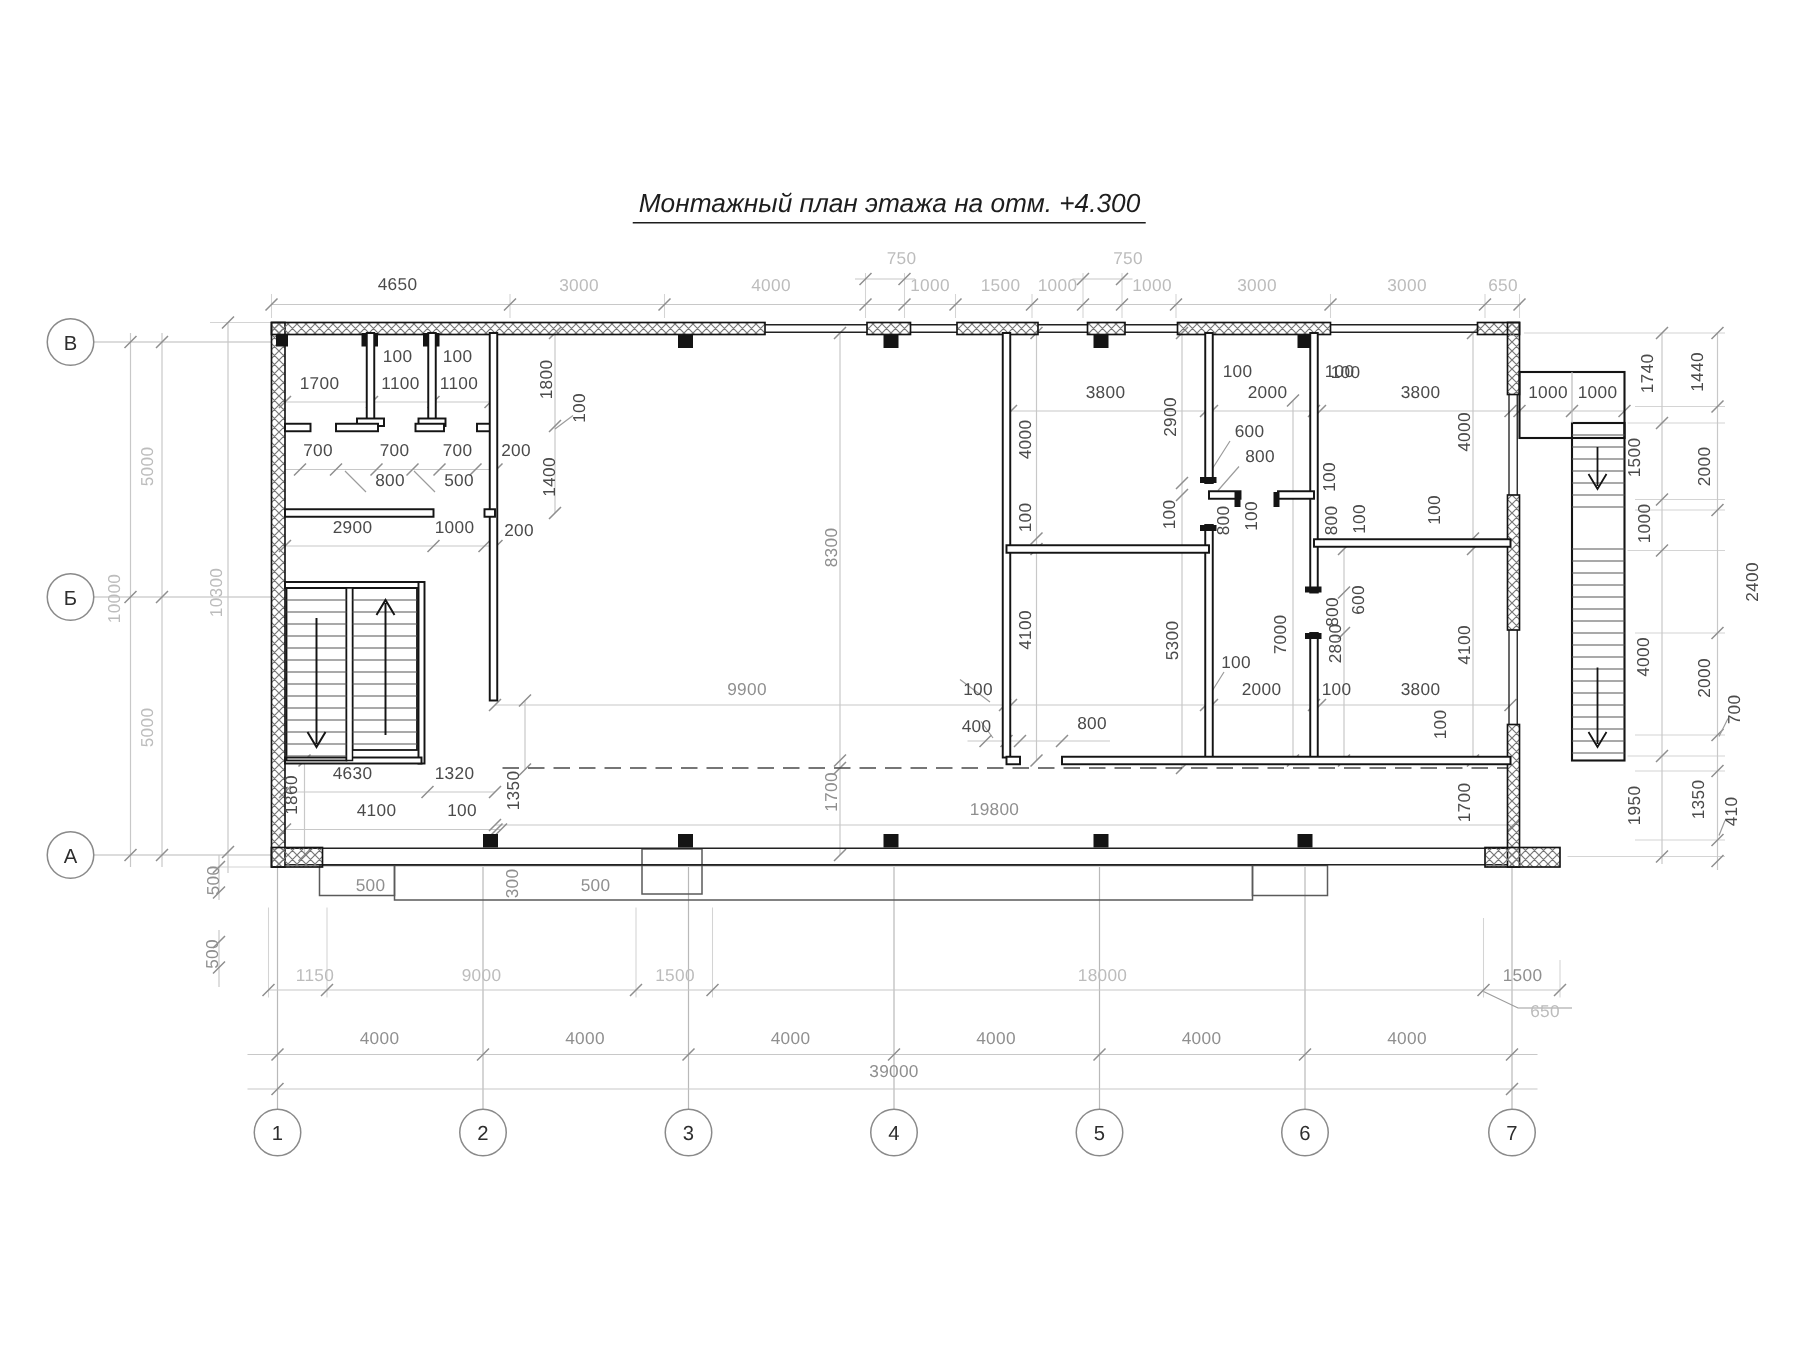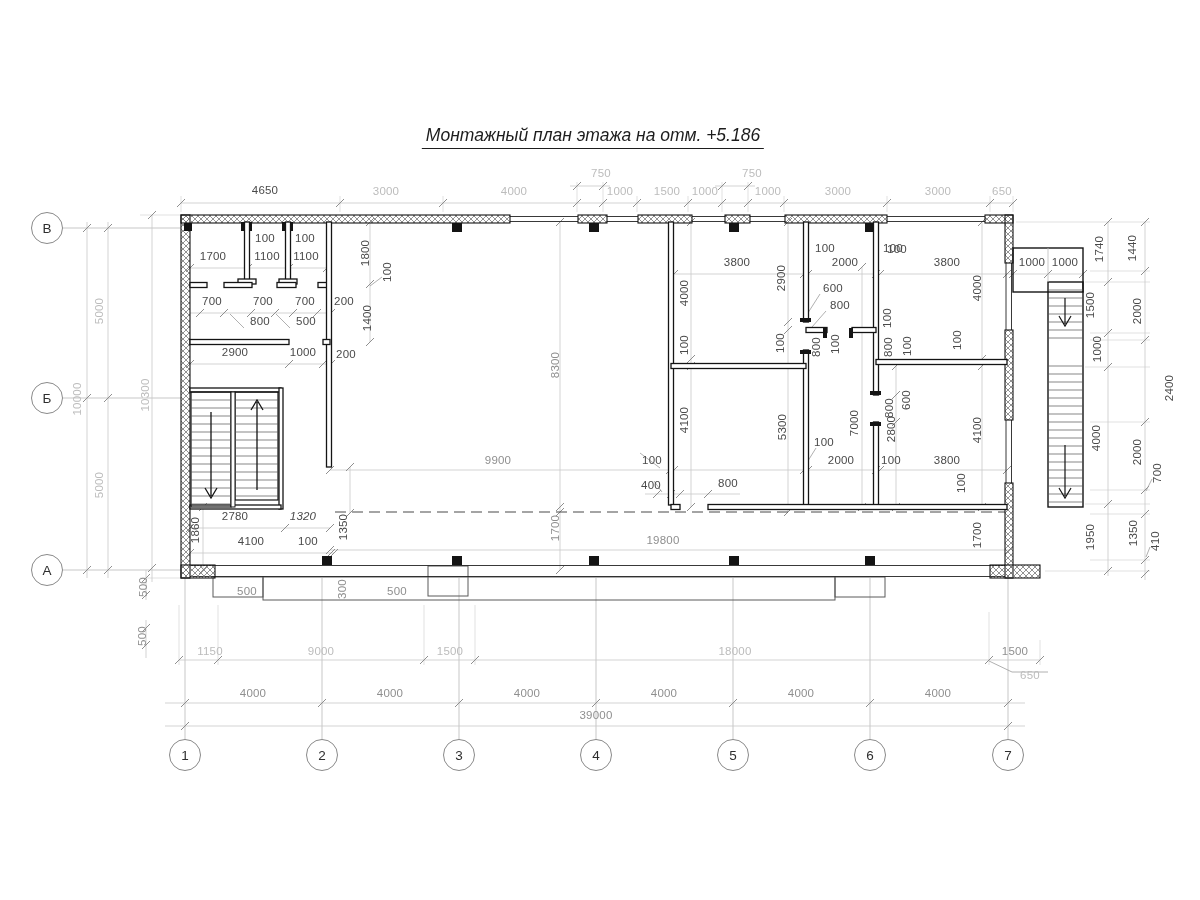--- a/index.html
+++ b/index.html
@@ -183,21 +183,21 @@
   <g>
     <rect x="1013" y="248" width="70" height="44" fill="none" stroke="#141414" stroke-width="1.4"></rect>
     <rect x="1048" y="282" width="35" height="225" fill="none" stroke="#141414" stroke-width="1.4"></rect>
     <path stroke="#bbb" stroke-width="0.8" d="M1048,248V282"></path>
     <path stroke="#555" stroke-width="0.7" fill="none" d="M1048,290h35M1048,298h35M1048,306h35M1048,314h35M1048,322h35M1048,330h35M1048,338h35M1048,366h35
       M1048,374h35M1048,382h35M1048,390h35M1048,398h35M1048,406h35M1048,414h35M1048,422h35M1048,430h35M1048,438h35M1048,446h35M1048,454h35M1048,462h35M1048,470h35M1048,478h35M1048,486h35M1048,494h35M1048,502h35"></path>
     <path stroke="#141414" stroke-width="1.2" fill="none" d="M1065,298V324 M1059,316L1065,326L1071,316 M1065,445V496 M1059,488L1065,498L1071,488"></path>
   </g>
 </svg>
 
-<div class="title">Монтажный план этажа на отм. +5.186</div>
+<div class="title">Монтажный план этажа на отм. +4.300</div>
 
 <div id="labels">
       <span class="dim dk" style="left: 265px; top: 191px;">4650</span>
       <span class="dim lt" style="left: 386px; top: 192px;">3000</span>
       <span class="dim lt" style="left: 514px; top: 192px;">4000</span>
       <span class="dim lt" style="left: 601px; top: 174px;">750</span>
       <span class="dim lt" style="left: 620px; top: 192px;">1000</span>
       <span class="dim lt" style="left: 667px; top: 192px;">1500</span>
       <span class="dim lt" style="left: 705px; top: 192px;">1000</span>
       <span class="dim lt" style="left: 752px; top: 174px;">750</span>
@@ -249,22 +249,22 @@
       <span class="dim dk" style="left: 212px; top: 302px;">700</span>
       <span class="dim dk" style="left: 263px; top: 302px;">700</span>
       <span class="dim dk" style="left: 305px; top: 302px;">700</span>
       <span class="dim dk" style="left: 344px; top: 302px;">200</span>
       <span class="dim dk" style="left: 260px; top: 322px;">800</span>
       <span class="dim dk" style="left: 306px; top: 322px;">500</span>
       <span class="dim dk v" style="left: 368px; top: 318px;">1400</span>
       <span class="dim dk" style="left: 235px; top: 353px;">2900</span>
       <span class="dim dk" style="left: 303px; top: 353px;">1000</span>
       <span class="dim dk" style="left: 346px; top: 355px;">200</span>
-      <span class="dim dk" style="left: 235px; top: 517px;">2780</span>
-      <span class="dim dk" style="left: 303px; top: 517px; font-style: italic;">1320</span>
+      <span class="dim dk" style="left: 235px; top: 517px;">4630</span>
+      <span class="dim dk" style="left: 303px; top: 517px;">1320</span>
       <span class="dim dk" style="left: 251px; top: 542px;">4100</span>
       <span class="dim dk" style="left: 308px; top: 542px;">100</span>
       <span class="dim dk v" style="left: 196px; top: 530px;">1860</span>
       <span class="dim dk v" style="left: 344px; top: 527px;">1350</span>
       <span class="dim md v" style="left: 556px; top: 365px;">8300</span>
       <span class="dim md" style="left: 498px; top: 461px;">9900</span>
       <span class="dim dk" style="left: 652px; top: 461px;">100</span>
       <span class="dim dk" style="left: 651px; top: 486px;">400</span>
       <span class="dim md v" style="left: 556px; top: 528px;">1700</span>
       <span class="dim md" style="left: 663px; top: 541px; text-align: center;">19800</span>

